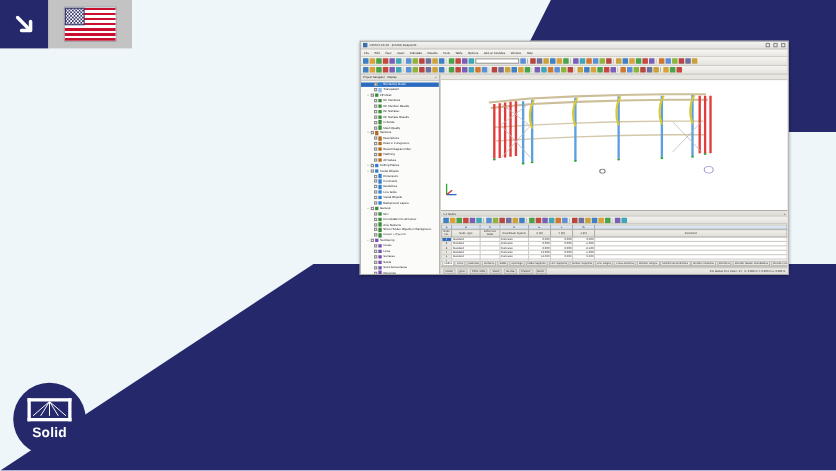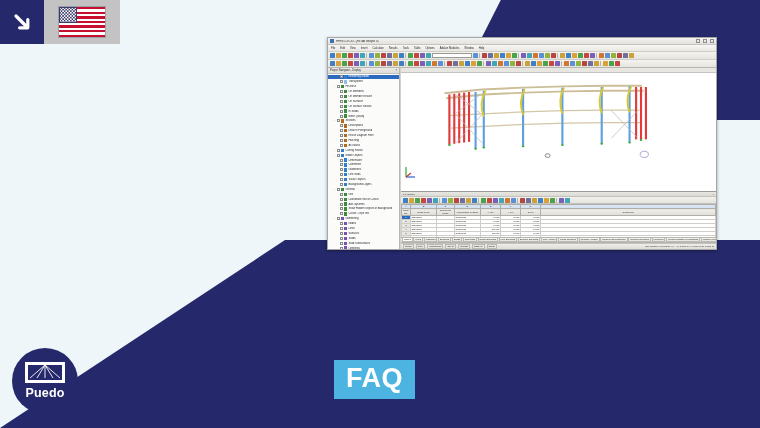--- a/index.html
+++ b/index.html
@@ -257,25 +257,24 @@
   <div class="logo">
     <div class="mark">
       <div class="bar-top"></div>
       <div class="side-l"></div>
       <div class="side-r"></div>
       <div class="bar-bot"></div>
       <svg width="34" height="15" viewBox="0 0 34 15" aria-hidden="true">
         <path d="M17 0 L2 13 M17 0 L32 13 M17 0 L17 13 M17 0 L9 13 M17 0 L25 13" stroke="#ffffff" stroke-width="0.9" fill="none"></path>
       </svg>
     </div>
-    <div class="wordmark">Puedo</div>
+    <div class="wordmark">Solid</div>
   </div>
 
   <div class="faq-row">
-    <div class="faq-tag">FAQ</div>
   </div>
 
   <div class="app">
 
     <div class="app-titlebar">
       <div class="tb-icon"></div>
       <div class="tb-text">RFEM 5.XX.XX - [RSTAB Beispiel 01]</div>
       <div class="tb-ctrl">
         <span></span>
         <span></span>

